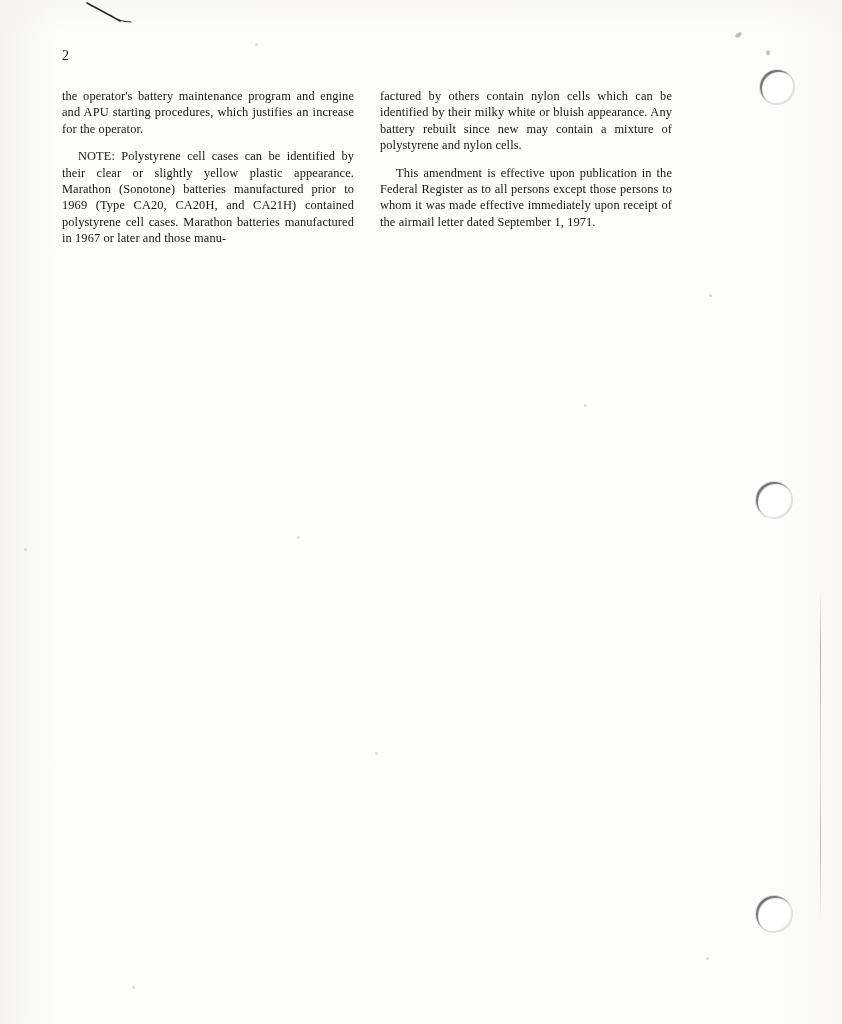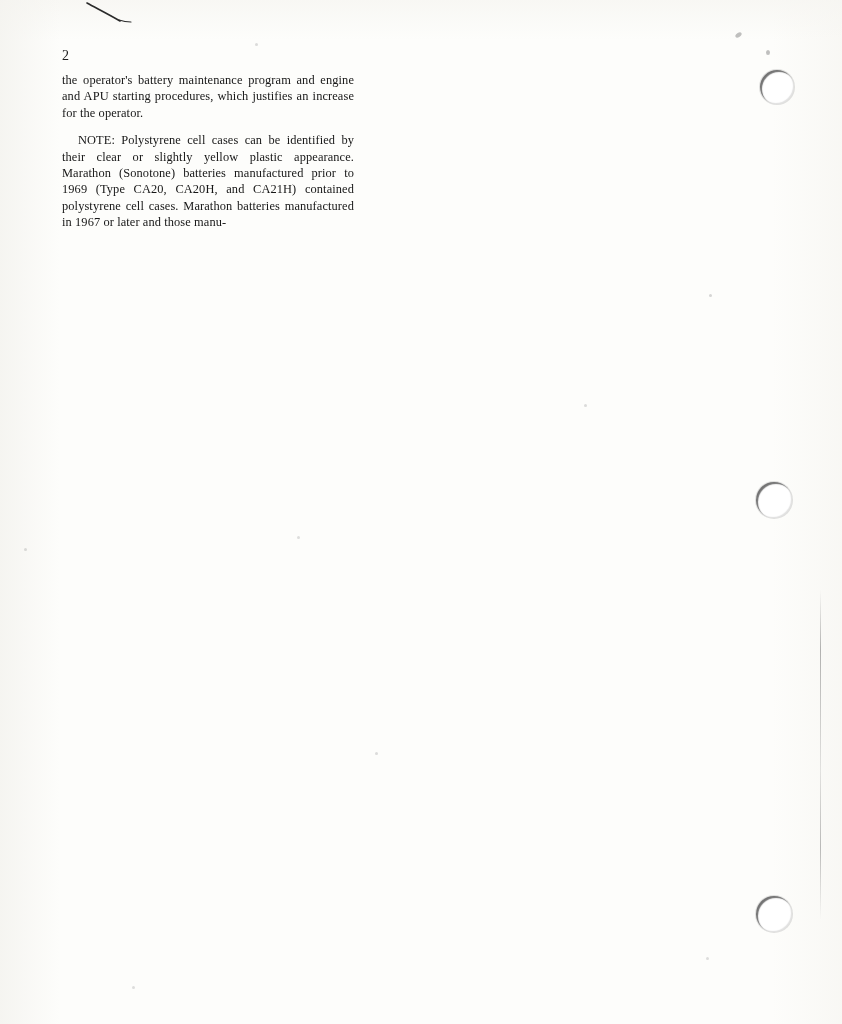--- a/index.html
+++ b/index.html
@@ -32,21 +32,21 @@
     left: 62px;
     top: 48px;
     font-size: 14px;
     color: #1d1d1d;
     font-family: "Liberation Serif", serif;
     letter-spacing: 0.5px;
   }
   .columns {
     position: absolute;
     left: 62px;
-    top: 72px;
+    top: 88px;
     width: 610px;
     display: flex;
     gap: 26px;
   }
   .col {
     width: 292px;
   }
   .col p {
     margin: 0 0 11px 0;
     font-size: 12.4px;
@@ -129,20 +129,22 @@
   <div class="page-number">2</div>
 
   <div class="columns">
 
     <div class="col">
       <p class="tight">the operator's battery maintenance program and engine and APU starting procedures, which justifies an increase for the operator.</p>
       <p class="indent tight">NOTE: Polystyrene cell cases can be identified by their clear or slightly yellow plastic appearance. Marathon (Sonotone) batteries manufactured prior to 1969 (Type CA20, CA20H, and CA21H) contained polystyrene cell cases. Marathon batteries manufactured in 1967 or later and those manu-</p>
     </div>
 
     <div class="col">
+      <p class="tight">factured by others contain nylon cells which can be identified by their milky white or bluish appearance. Any battery rebuilt since new may contain a mixture of polystyrene and nylon cells.</p>
+      <p class="indent tight">This amendment is effective upon publication in the Federal Register as to all persons except those persons to whom it was made effective immediately upon receipt of the airmail letter dated September 1, 1971.</p>
     </div>
 
   </div>
 
   <div class="hole h1"></div>
   <div class="hole h2"></div>
   <div class="hole h3"></div>
 
   <div class="edge-line"></div>
 

